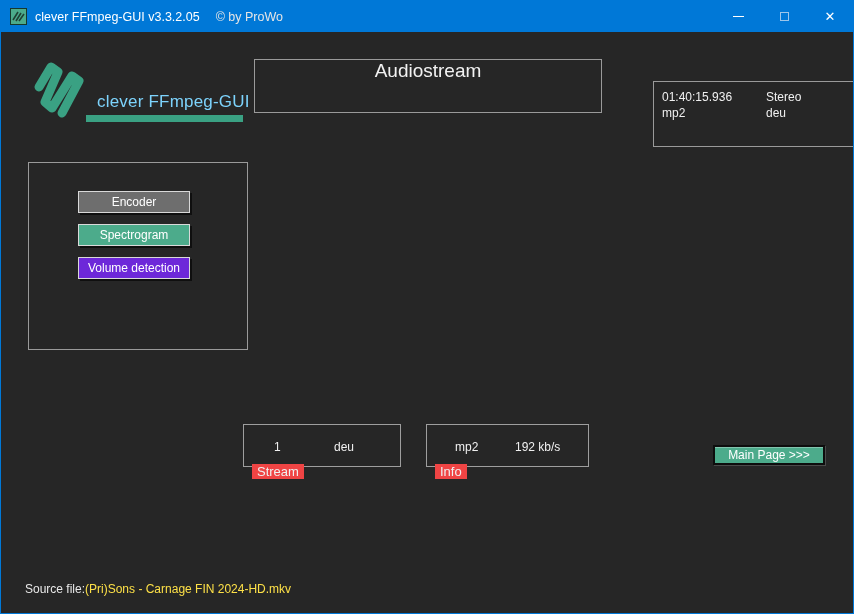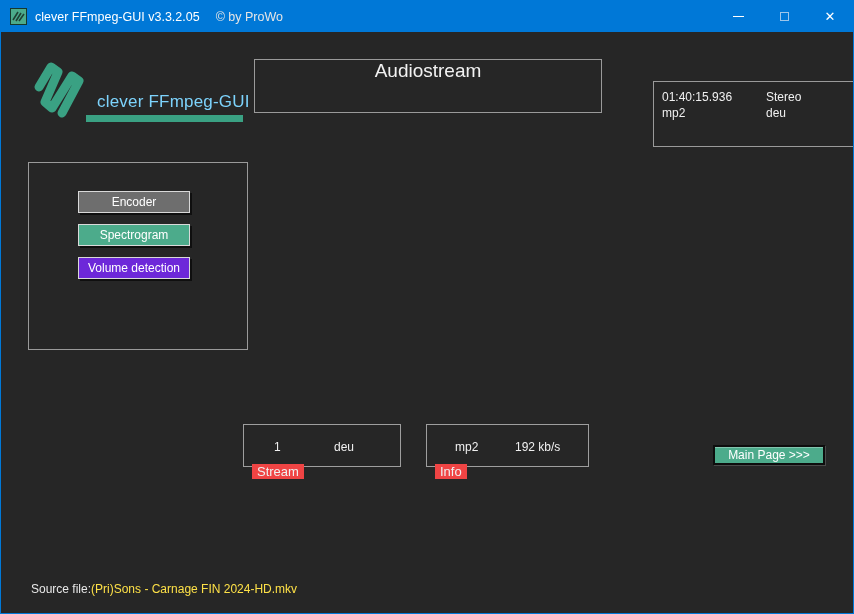--- a/index.html
+++ b/index.html
@@ -89,21 +89,21 @@
   .main-page-btn {
     position:absolute; left:712px; top:444px; width:112px; height:20px;
     background:#4cab8b; border:2px solid #0d0d0d;
     box-shadow:1px 1px 0 #4a4a4a, inset 0 1px 0 rgba(255,255,255,0.3);
     color:#ffffff; font-size:12px;
     display:flex; align-items:center; justify-content:center; cursor:pointer;
   }
 
   
   .footer-row {
-    position:absolute; left:30px; top:581px; display:flex;
+    position:absolute; left:24px; top:581px; display:flex;
   }
   .footer-row .lbl { color:#e8e8e8; font-size:12px; }
   .footer-row .file { color:#fde047; font-size:12px; }
 </style>
 </head>
 <body>
 
 <div id="window">
 
   <div class="titlebar">

